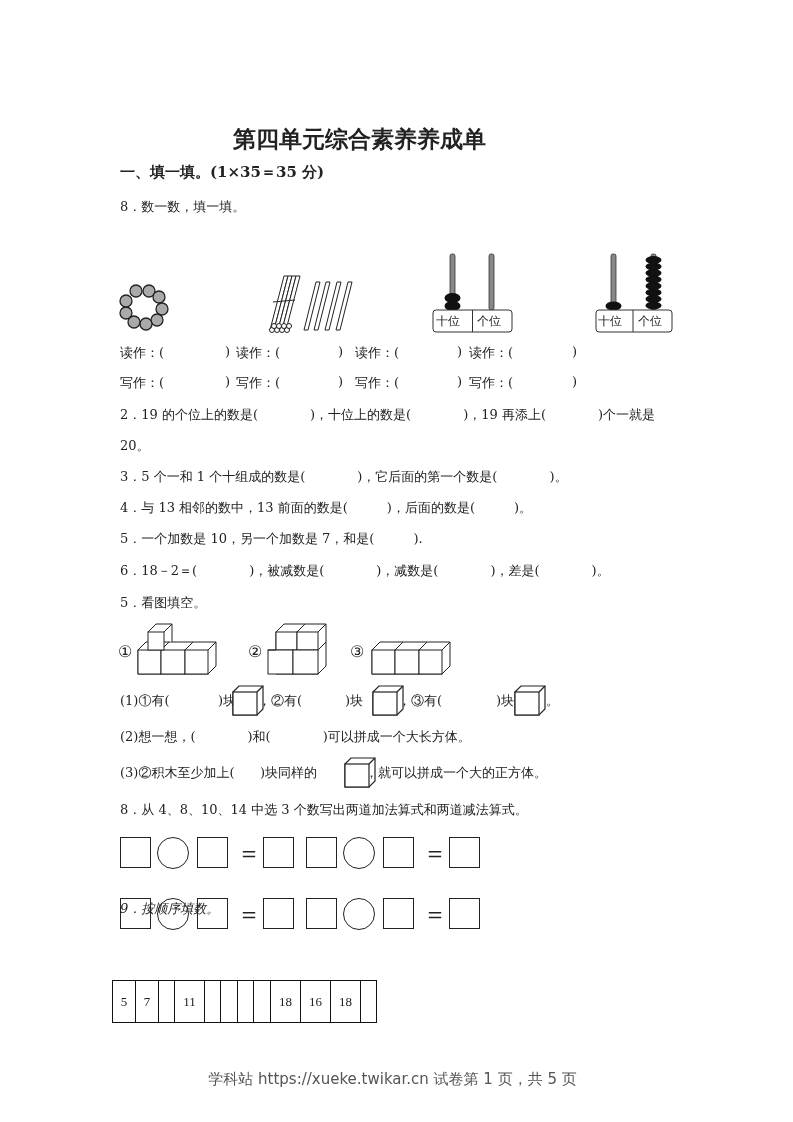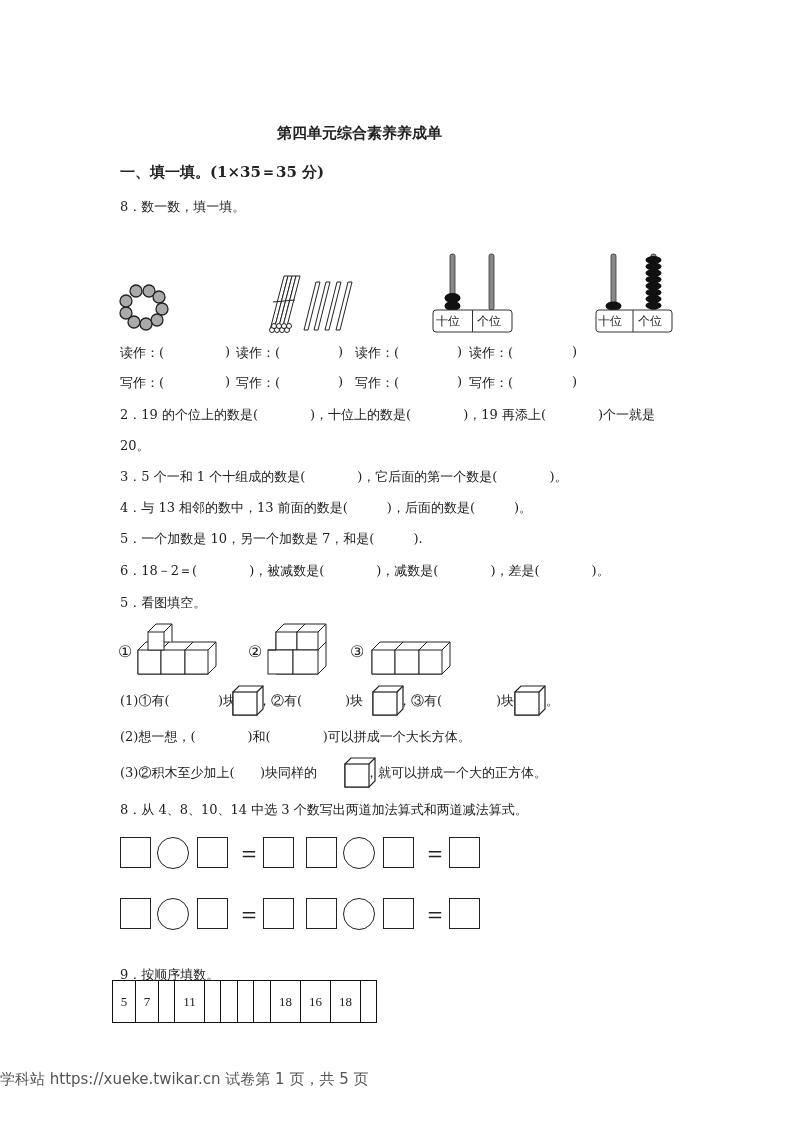--- a/index.html
+++ b/index.html
@@ -1,25 +1,25 @@
 <!DOCTYPE html>
 <html><head>
 <meta charset="utf-8">
 <style>
   html, body { margin: 0; padding: 0; background: #ffffff; }
   body { width: 793px; height: 1122px; position: relative; overflow: hidden;
          font-family: "DejaVu Serif", "Liberation Serif", serif; color: #222; }
   .abs { position: absolute; white-space: nowrap; }
-  .title { left: 0; width: 719px; top: 124px; text-align: center; font-size: 15px; font-weight: bold; letter-spacing: 0px; }
+  .title { left: 0; width: 719px; top: 124px; text-align: center; font-size: 23px; font-weight: bold; letter-spacing: 0px; }
   .section { left: 120px; top: 163px; font-size: 15px; font-weight: bold; }
   .q { font-size: 13px; left: 120px; }
   svg { position: absolute; overflow: visible; }
   .tbl { position: absolute; left: 112px; top: 980px; border-collapse: collapse; }
   .tbl td { border: 1px solid #111; height: 41px; padding: 0; text-align: center; font-size: 13px; font-family: "Liberation Serif", serif; }
-  .footer { left: 0; width: 785px; text-align: left; top: 1070px; font-size: 15px; color: #555; font-family: "DejaVu Sans", sans-serif; }
+  .footer { left: 0; width: 785px; text-align: center; top: 1070px; font-size: 15px; color: #555; font-family: "DejaVu Sans", sans-serif; }
   .eqbox { position: absolute; width: 31px; height: 31px; border: 1.5px solid #222; box-sizing: border-box; }
   .eqcircle { position: absolute; width: 32px; height: 32px; border: 1.5px solid #222; border-radius: 50%; box-sizing: border-box; }
   .eqsign { position: absolute; font-size: 24px; line-height: 24px; font-family: "Liberation Serif", serif; }
 </style>
 </head>
 <body>
 
 <div class="abs title">第四单元综合素养养成单</div>
 <div class="abs section">一、填一填。(1×35＝35 分)</div>
 
@@ -232,21 +232,21 @@
   <div class="eqbox" style="left:197px;top:898px;"></div>
   <div class="eqsign" style="left:237px;top:902px;">＝</div>
   <div class="eqbox" style="left:263px;top:898px;"></div>
   <div class="eqbox" style="left:306px;top:898px;"></div>
   <div class="eqcircle" style="left:343px;top:898px;"></div>
   <div class="eqbox" style="left:383px;top:898px;"></div>
   <div class="eqsign" style="left:423px;top:902px;">＝</div>
   <div class="eqbox" style="left:449px;top:898px;"></div>
 </div>
 
-<div class="abs q" style="top:966px;">9．按顺序填数。</div>
+<div class="abs q" style="top:900px;font-style:italic;">9．按顺序填数。</div>
 <table class="tbl">
   <tbody>
       <tr>
     <td style="width:22px">5</td>
     <td style="width:22px">7</td>
     <td style="width:15px"></td>
     <td style="width:29px">11</td>
     <td style="width:15px"></td>
     <td style="width:16px"></td>
     <td style="width:15px"></td>

